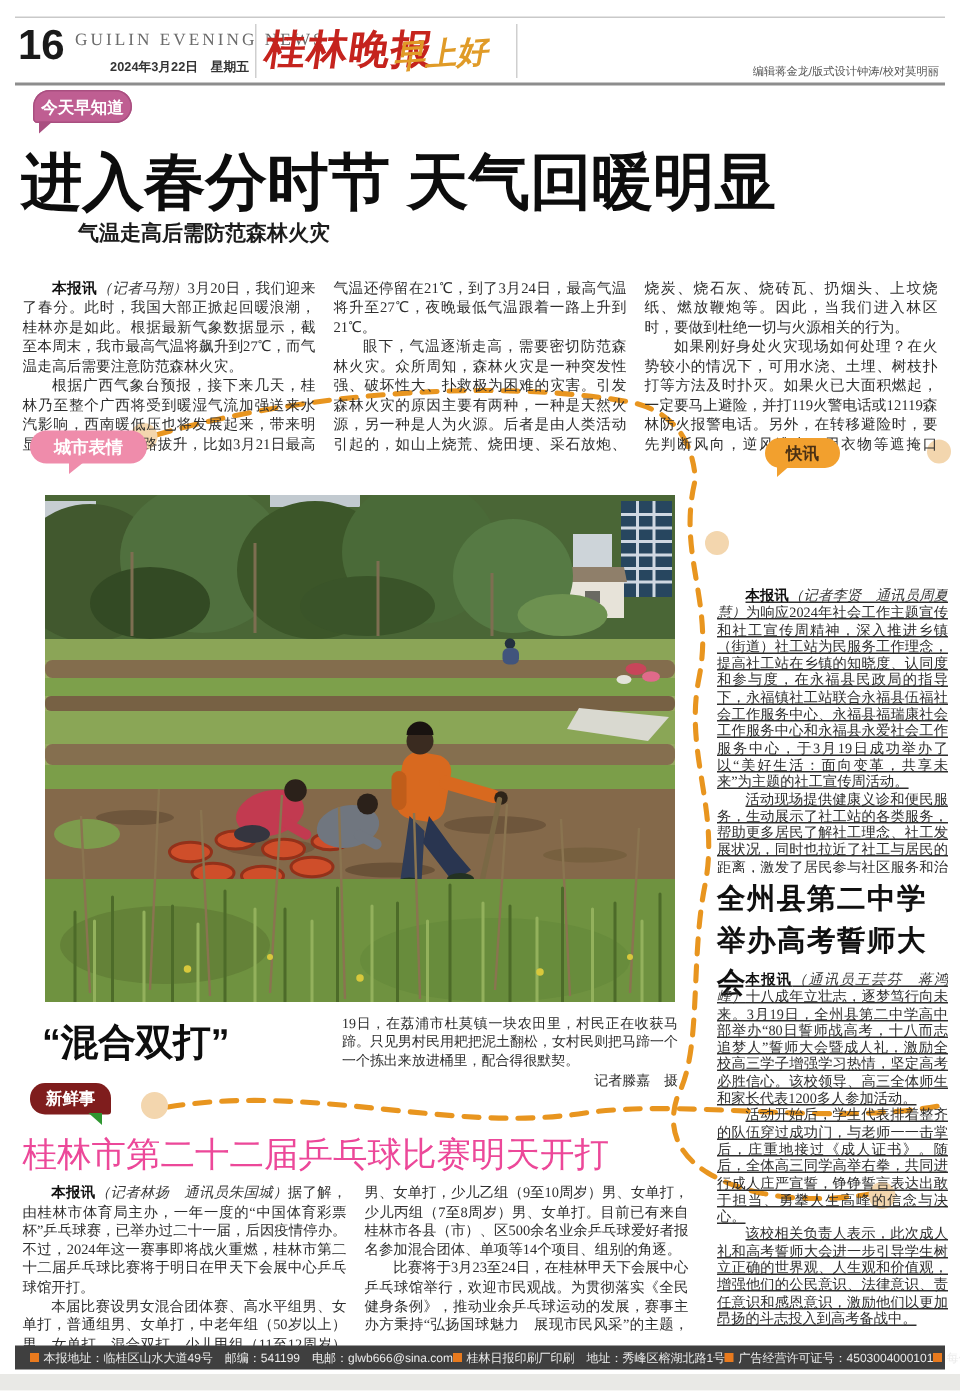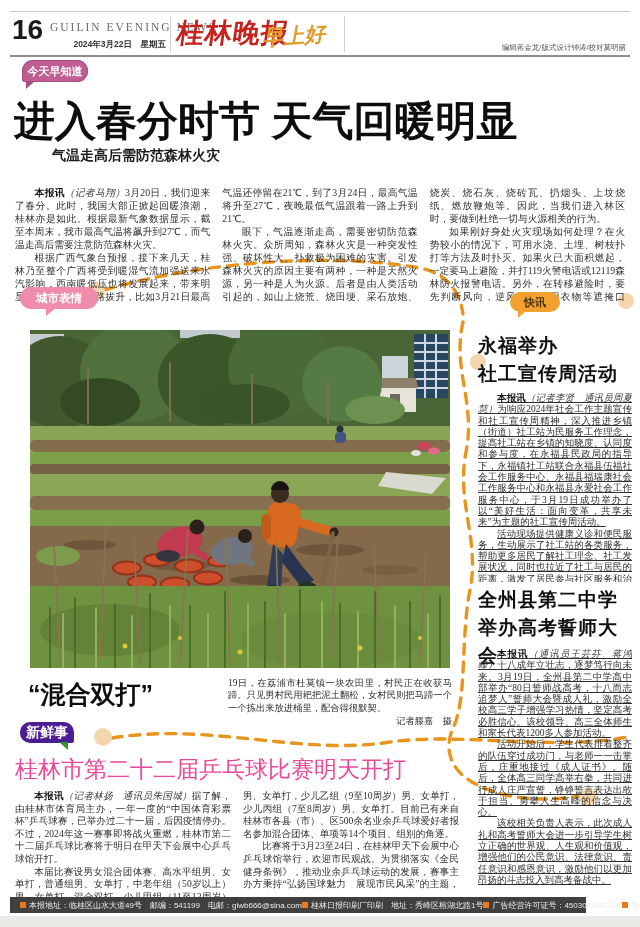--- a/index.html
+++ b/index.html
@@ -23,21 +23,21 @@
   .bubble{position:absolute;display:flex;align-items:center;justify-content:center;color:#fff;
           font-weight:bold;z-index:3;}
   .bubble:after{content:"";position:absolute;width:0;height:0;border-style:solid;}
   .b-today{left:22px;top:60px;width:66px;height:22px;font-size:11px;background:#bf5e92;
            border-radius:11px 11px 11px 3px;box-shadow:inset 0 0 0 1px #a94f80;}
   .b-today:after{left:4px;bottom:-7px;border-width:8px 9px 0 0;border-color:#a94f80 transparent transparent transparent;}
   .b-city{left:20px;top:287px;width:78px;height:22px;font-size:11.5px;background:#ef8cab;border-radius:11px;}
   .b-city:after{left:26px;bottom:-7px;border-width:8px 10px 0 0;border-color:#ef8cab transparent transparent transparent;}
   .b-quick{left:510px;top:292px;width:50px;height:20px;font-size:11px;background:#f2a02e;color:#4a3014;border-radius:10px;}
   .b-quick:after{left:8px;bottom:-6px;border-width:7px 8px 0 0;border-color:#f2a02e transparent transparent transparent;}
-  .b-fresh{left:20px;top:722px;width:54px;height:21px;font-size:14px;background:#4c1d95;border-radius:10px 10px 2px 10px;font-family:Liberation Mono, monospace;}
+  .b-fresh{left:20px;top:722px;width:54px;height:21px;font-size:11px;background:#7f1d1d;border-radius:10px 10px 2px 10px;font-family:Liberation Mono, monospace;}
   .b-fresh:after{right:6px;bottom:-7px;border-width:8px 0 0 9px;border-color:#2f9630 transparent transparent transparent;}
   
   .headline{position:absolute;left:14px;top:94px;margin:0;font-size:41px;font-weight:900;color:#0d0d0d;
             letter-spacing:0px;white-space:nowrap;z-index:2;}
   .subhead{position:absolute;left:16px;top:147px;font-size:14px;font-weight:bold;color:#1c1c1c;z-index:2;margin-left:36px;}
   .headline2{position:absolute;left:15px;top:754px;margin:0;font-size:23px;font-weight:400;color:#ec4899;
              white-space:nowrap;z-index:2;}
   
   .bodytext{font-family:"Liberation Serif",serif;color:#2e2e2e;text-align:justify;z-index:2;}
   .bodytext p{margin:0;text-indent:2em;}
@@ -57,21 +57,21 @@
   .credit{display:block;text-align:right;margin-top:1px;}
   
   .rtitle{position:absolute;left:478px;width:154px;font-size:19px;font-weight:900;color:#101010;
           line-height:28px;letter-spacing:1px;z-index:2;}
   .rt1{top:332px;} .rt2{top:586px;}
   .rbody{position:absolute;left:478px;width:154px;overflow:hidden;font-size:9.5px;line-height:11.3px;z-index:2;text-decoration:underline;}
   .rb1{top:392px;height:190px;} .rb2{top:648px;height:244px;}
   
   .deco{position:absolute;left:0;top:0;z-index:1;pointer-events:none;}
   
-  .footer{position:absolute;left:10px;top:897px;width:576px;height:16px;background:#3f3f3f;
+  .footer{position:absolute;left:10px;top:897px;width:620px;height:16px;background:#3f3f3f;
           display:flex;align-items:center;justify-content:space-between;padding:0 10px;box-sizing:border-box;z-index:3;}
   .fitem{display:flex;align-items:center;font-size:8px;color:#ececec;white-space:nowrap;}
   .sq{display:inline-block;width:6px;height:6px;background:#e87a1e;margin-right:3px;flex:none;}
   .pageedge{position:absolute;left:0;top:916px;width:640px;height:11px;background:#e9e9e6;}
 </style>
 </head>
 <body>
 
 <div class="page">
 
@@ -255,24 +255,20 @@
   <div class="bubble b-fresh">新鲜事</div>
   <h2 class="headline2">桂林市第二十二届乒乓球比赛明天开打</h2>
   <div class="bottom-body bodytext">
     <p><b class="lead">本报讯</b><span class="byl">（记者林扬　通讯员朱国城）</span><span>据了解，由桂林市体育局主办，一年一度的“中国体育彩票杯”乒乓球赛，已举办过二十一届，后因疫情停办。不过，2024年这一赛事即将战火重燃，桂林市第二十二届乒乓球比赛将于明日在甲天下会展中心乒乓球馆开打。</span></p>
     <p>本届比赛设男女混合团体赛、高水平组男、女单打，普通组男、女单打，中老年组（50岁以上）男、女单打、混合双打，少儿甲组（11至12周岁）男、女单打，少儿乙组（9至10周岁）男、女单打，少儿丙组（7至8周岁）男、女单打。目前已有来自桂林市各县（市）、区500余名业余乒乓球爱好者报名参加混合团体、单项等14个项目、组别的角逐。</p>
     <p>比赛将于3月23至24日，在桂林甲天下会展中心乒乓球馆举行，欢迎市民观战。为贯彻落实《全民健身条例》，推动业余乒乓球运动的发展，赛事主办方秉持“弘扬国球魅力　展现市民风采”的主题，赛制有所创新，让广大业余乒乓球爱好者充分感受乒乓球运动所蕴含的无限魅力。</p>
   </div>
 
   <div class="bubble b-quick">快讯</div>
 
-  <div class="rtitle rt1">
-    <div>永福举办</div>
-    <div>社工宣传周活动</div>
-  </div>
   <div class="rbody rb1 bodytext">
     <p><b class="lead">本报讯</b><span class="byl">（记者李贤　通讯员周夏慧）</span><span>为响应2024年社会工作主题宣传和社工宣传周精神，深入推进乡镇（街道）社工站为民服务工作理念，提高社工站在乡镇的知晓度、认同度和参与度，在永福县民政局的指导下，永福镇社工站联合永福县伍福社会工作服务中心、永福县福瑞康社会工作服务中心和永福县永爱社会工作服务中心，于3月19日成功举办了以“美好生活：面向变革，共享未来”为主题的社工宣传周活动。</span></p>
     <p>活动现场提供健康义诊和便民服务，生动展示了社工站的各类服务，帮助更多居民了解社工理念、社工发展状况，同时也拉近了社工与居民的距离，激发了居民参与社区服务和治理的热情。</p>
   </div>
 
   <div class="rtitle rt2">
     <div>全州县第二中学</div>
     <div>举办高考誓师大会</div>
   </div>
   <div class="rbody rb2 bodytext">

